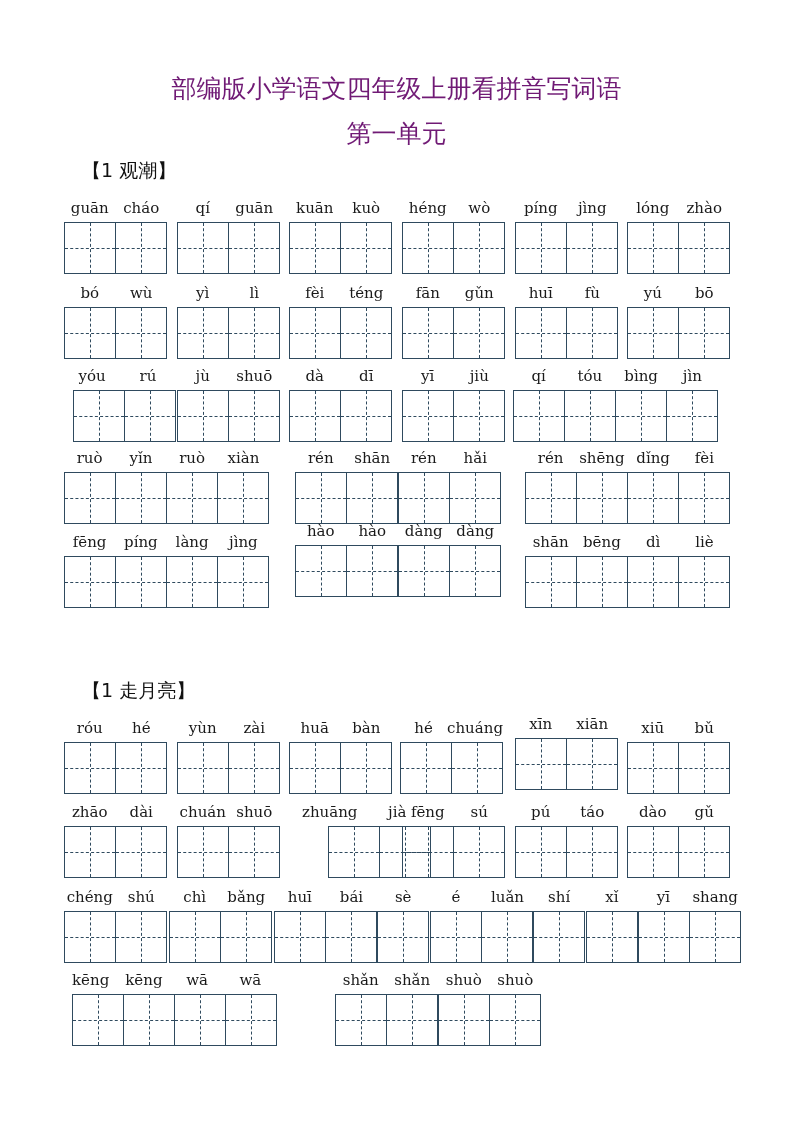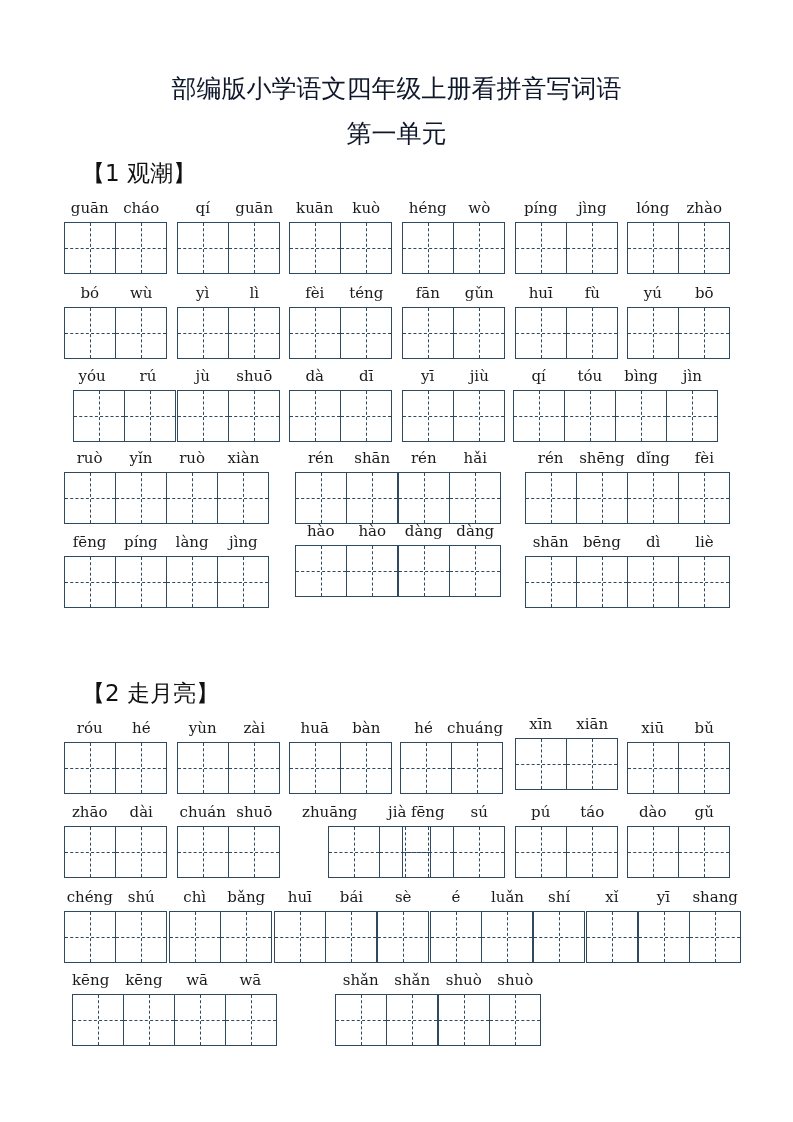--- a/index.html
+++ b/index.html
@@ -1,40 +1,40 @@
 <!DOCTYPE html>
 <html><head>
 <meta charset="utf-8">
 <style>
   html, body { margin:0; padding:0; background:#ffffff; }
   body { width:793px; height:1122px; position:relative; overflow:hidden;
          font-family:"DejaVu Serif","Liberation Serif",serif; color:#1a1a1a; }
   .title { position:absolute; left:0; width:793px; text-align:center;
-           font-family:Liberation Mono, monospace; font-size:25px; color:#0f172a; }
+           font-family:Liberation Mono, monospace; font-size:25px; color:#701a75; }
   .lesson { position:absolute; left:78px; font-family:"DejaVu Sans","Liberation Sans",sans-serif;
-            font-size:23px; color:#111; }
+            font-size:19px; color:#111; }
   .group { position:absolute; }
   .pinyin { position:absolute; left:0; top:-23px; display:flex; width:100%;
             font-family:"DejaVu Serif","Liberation Serif",serif; font-size:15px; color:#1a1a1a;
             white-space:nowrap; }
   .pinyin span { flex:1; text-align:center; }
   .cells { display:flex; border-top:1px solid #2f4a5e; border-bottom:1px solid #2f4a5e; border-left:1px solid #2f4a5e; }
   .cell { position:relative; width:50px; height:50px; border-right:1px solid #2f4a5e; box-sizing:content-box; }
   .cell::before { content:""; position:absolute; left:50%; top:0; bottom:0; border-left:1px dashed #2f4a5e; }
   .cell::after { content:""; position:absolute; top:50%; left:0; right:0; border-top:1px dashed #2f4a5e; }
   .cell.thick { border-right:2px solid #2f4a5e; }
 </style>
 </head>
 <body>
 
 <div class="title" style="top:72px;">部编版小学语文四年级上册看拼音写词语</div>
 <div class="title" style="top:117px;">第一单元</div>
 
 <div class="lesson" style="left:82px; top:158px;">【1 观潮】</div>
-<div class="lesson" style="left:82px; top:678px;">【2 走月亮】</div>
+<div class="lesson" style="left:82px; top:678px;">【1 走月亮】</div>
 
 <div id="groups">
     <div class="group" style="left: 64px; top: 222px;">
       <div class="pinyin">
         <span>guān</span>
         <span>cháo</span>
       </div>
       <div class="cells">
         <div class="cell"></div>
         <div class="cell"></div>

